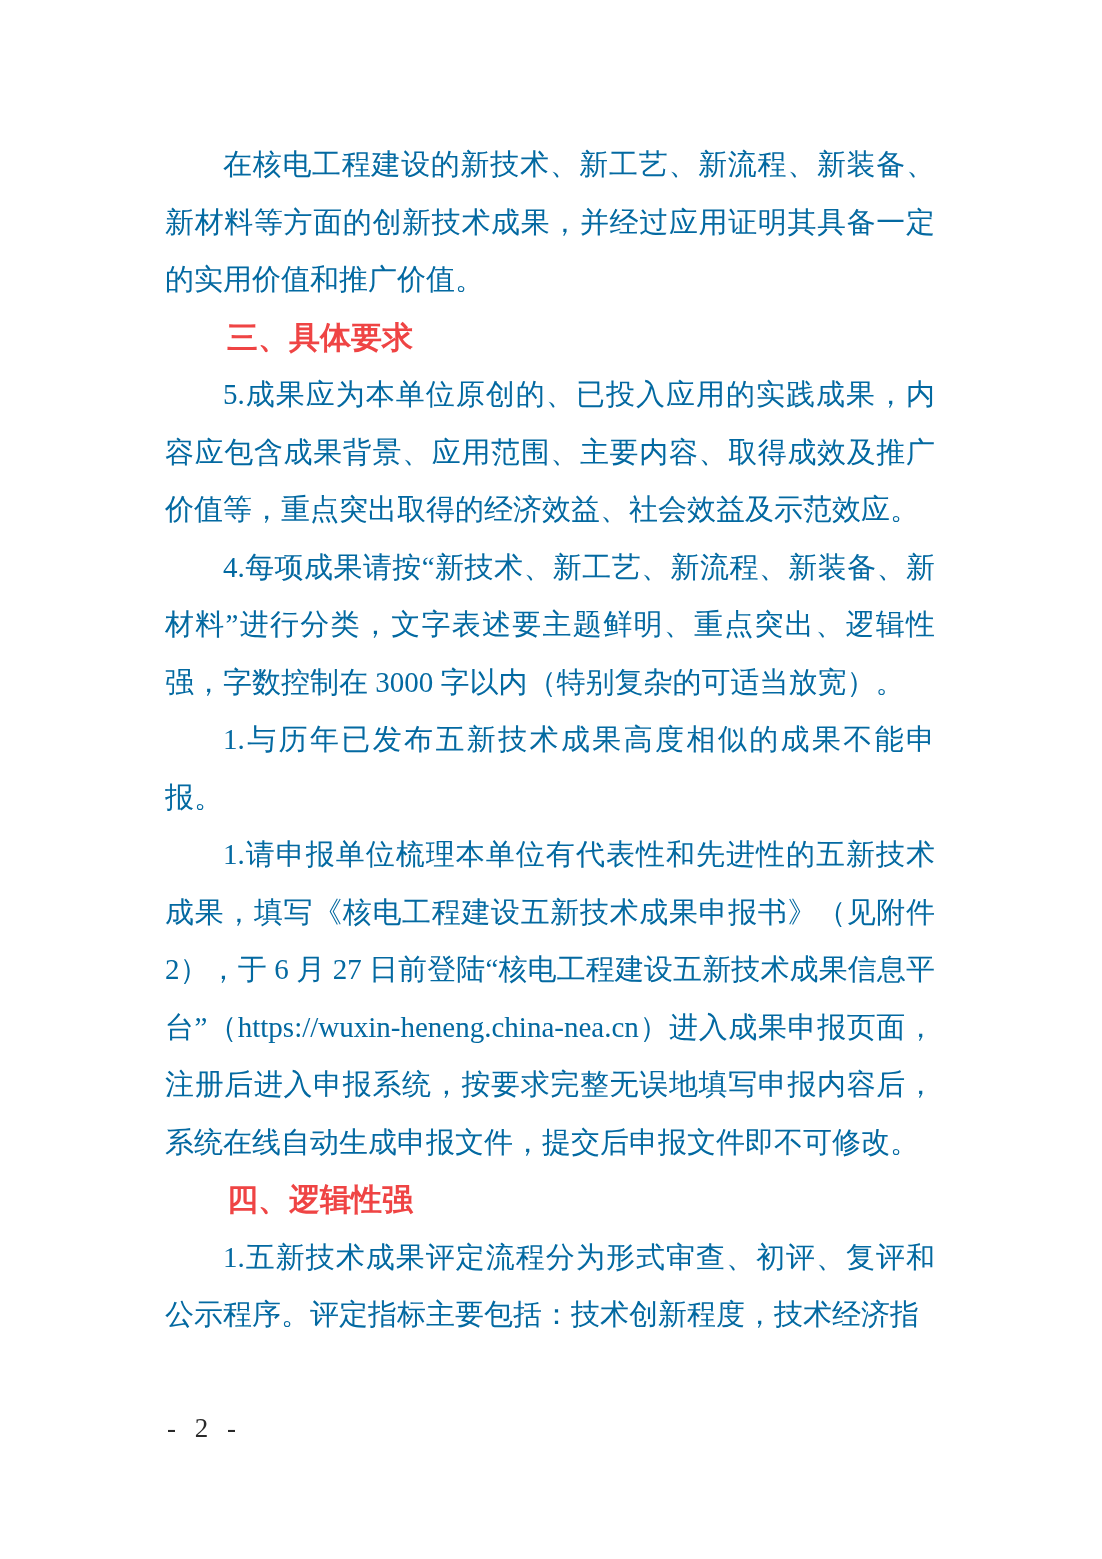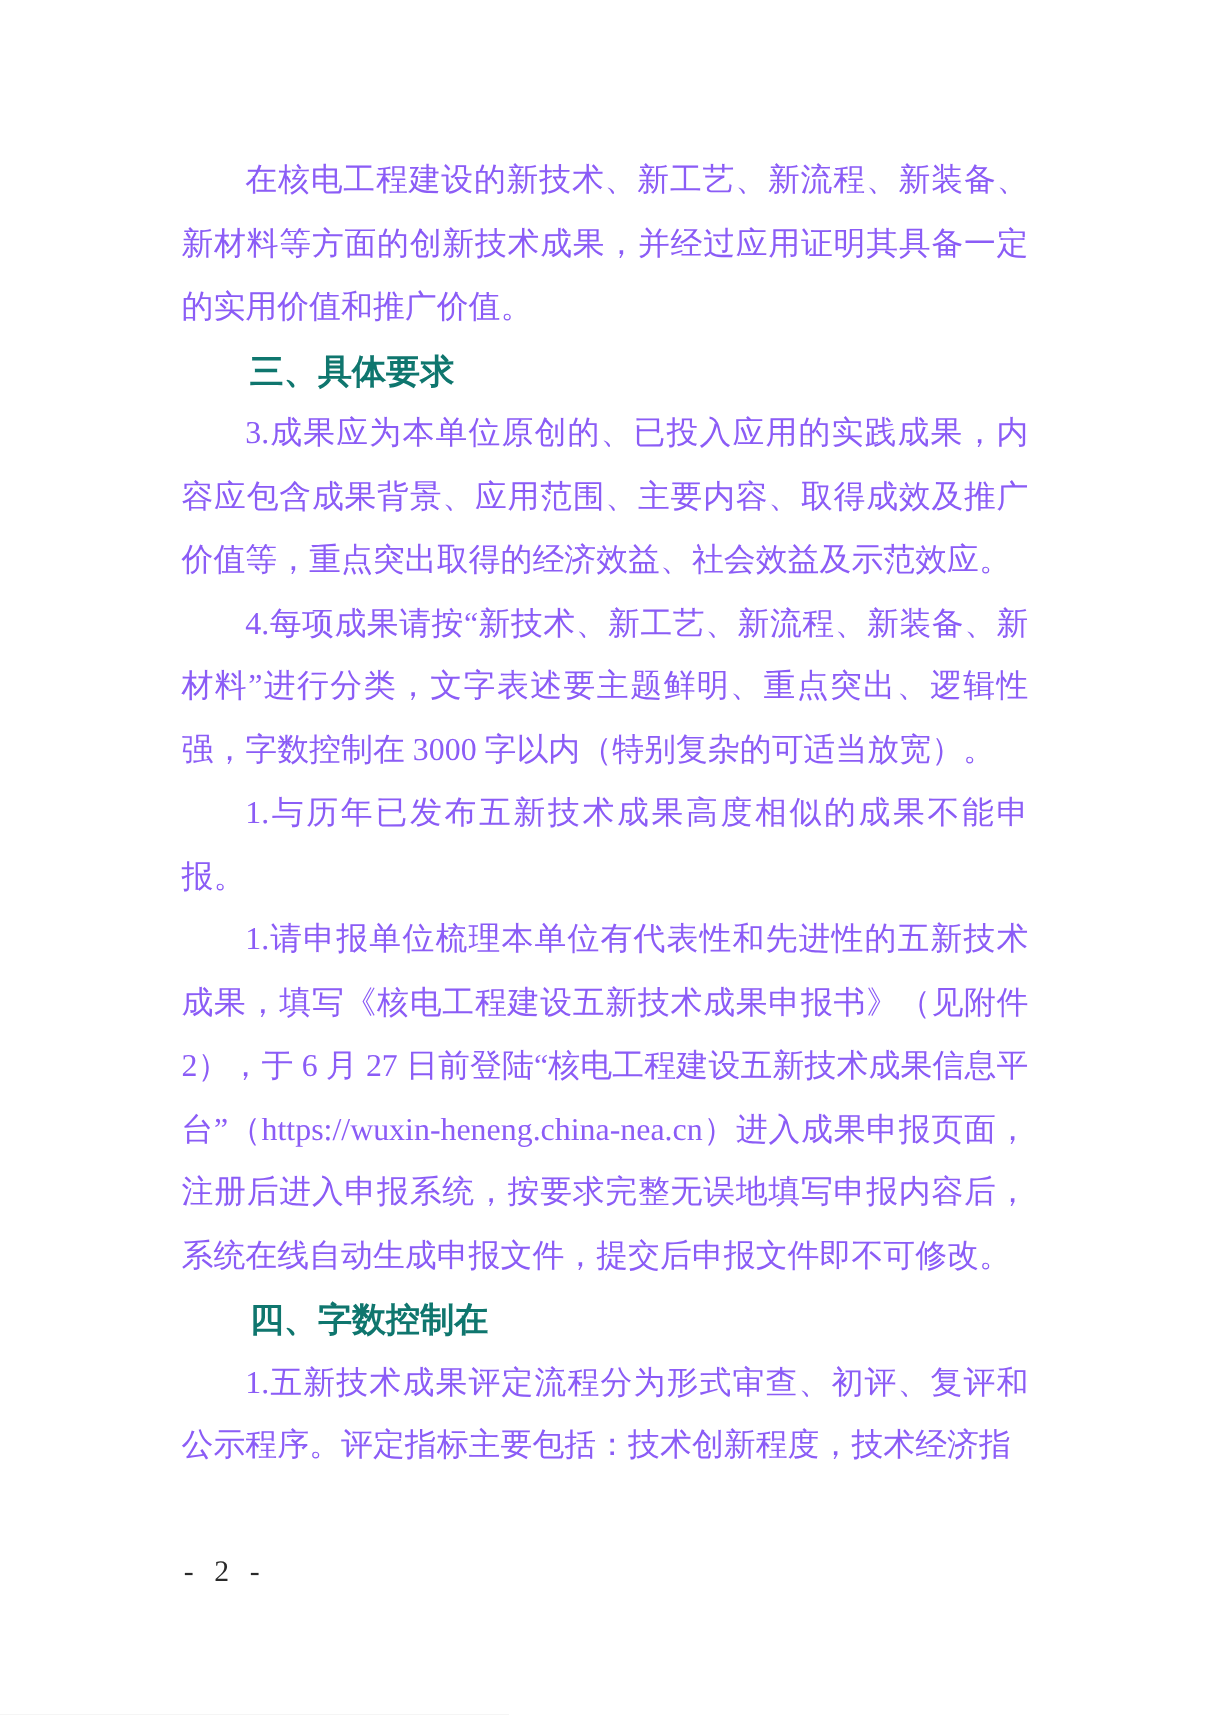--- a/index.html
+++ b/index.html
@@ -22,50 +22,50 @@
     top: 136px;
     width: 770px;
   }
   .para {
     margin: 0;
     font-family: "Liberation Serif", "DejaVu Serif", serif;
     font-size: 29px;
     line-height: 57.5px;
     text-indent: 2em;
     text-align: justify;
-    color: #8b5cf6;
+    color: #0369a1;
   }
   .heading {
     margin: 0;
     font-family: "Liberation Sans", "DejaVu Sans", sans-serif;
     font-weight: bold;
     font-size: 31px;
     line-height: 57.5px;
     text-indent: 2em;
-    color: #0f766e;
+    color: #ef4444;
   }
   .footer {
     position: absolute;
     left: 167px;
     top: 1413px;
     font-family: "Liberation Serif", "DejaVu Serif", serif;
     font-size: 27px;
     letter-spacing: 6px;
     color: #2a2a2a;
   }
 </style>
 </head>
 <body>
 
 <div class="page">
   <div class="textblock">
     <p class="para">在核电工程建设的新技术、新工艺、新流程、新装备、新材料等方面的创新技术成果，并经过应用证明其具备一定的实用价值和推广价值。</p>
     <h2 class="heading">三、具体要求</h2>
-    <p class="para">3.成果应为本单位原创的、已投入应用的实践成果，内容应包含成果背景、应用范围、主要内容、取得成效及推广价值等，重点突出取得的经济效益、社会效益及示范效应。</p>
+    <p class="para">5.成果应为本单位原创的、已投入应用的实践成果，内容应包含成果背景、应用范围、主要内容、取得成效及推广价值等，重点突出取得的经济效益、社会效益及示范效应。</p>
     <p class="para">4.每项成果请按“新技术、新工艺、新流程、新装备、新材料”进行分类，文字表述要主题鲜明、重点突出、逻辑性强，字数控制在 3000 字以内（特别复杂的可适当放宽）。</p>
     <p class="para">1.与历年已发布五新技术成果高度相似的成果不能申报。</p>
     <p class="para">1.请申报单位梳理本单位有代表性和先进性的五新技术成果，填写《核电工程建设五新技术成果申报书》（见附件 2），于 6 月 27 日前登陆“核电工程建设五新技术成果信息平台”（https://wuxin-heneng.china-nea.cn）进入成果申报页面，注册后进入申报系统，按要求完整无误地填写申报内容后，系统在线自动生成申报文件，提交后申报文件即不可修改。</p>
-    <h2 class="heading">四、字数控制在</h2>
+    <h2 class="heading">四、逻辑性强</h2>
     <p class="para">1.五新技术成果评定流程分为形式审查、初评、复评和公示程序。评定指标主要包括：技术创新程度，技术经济指</p>
   </div>
 
   <div class="footer">- 2 -</div>
 </div>
 
 </body></html>

